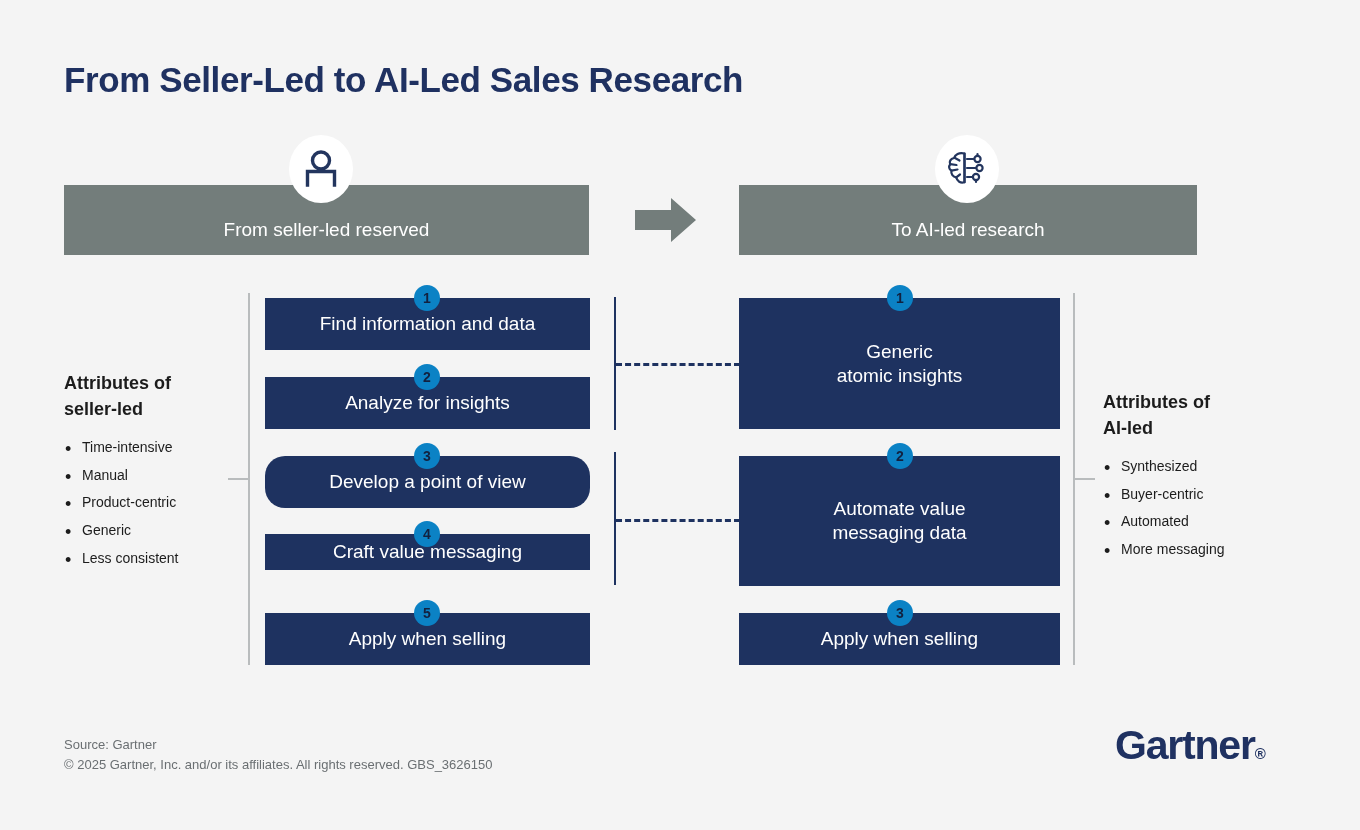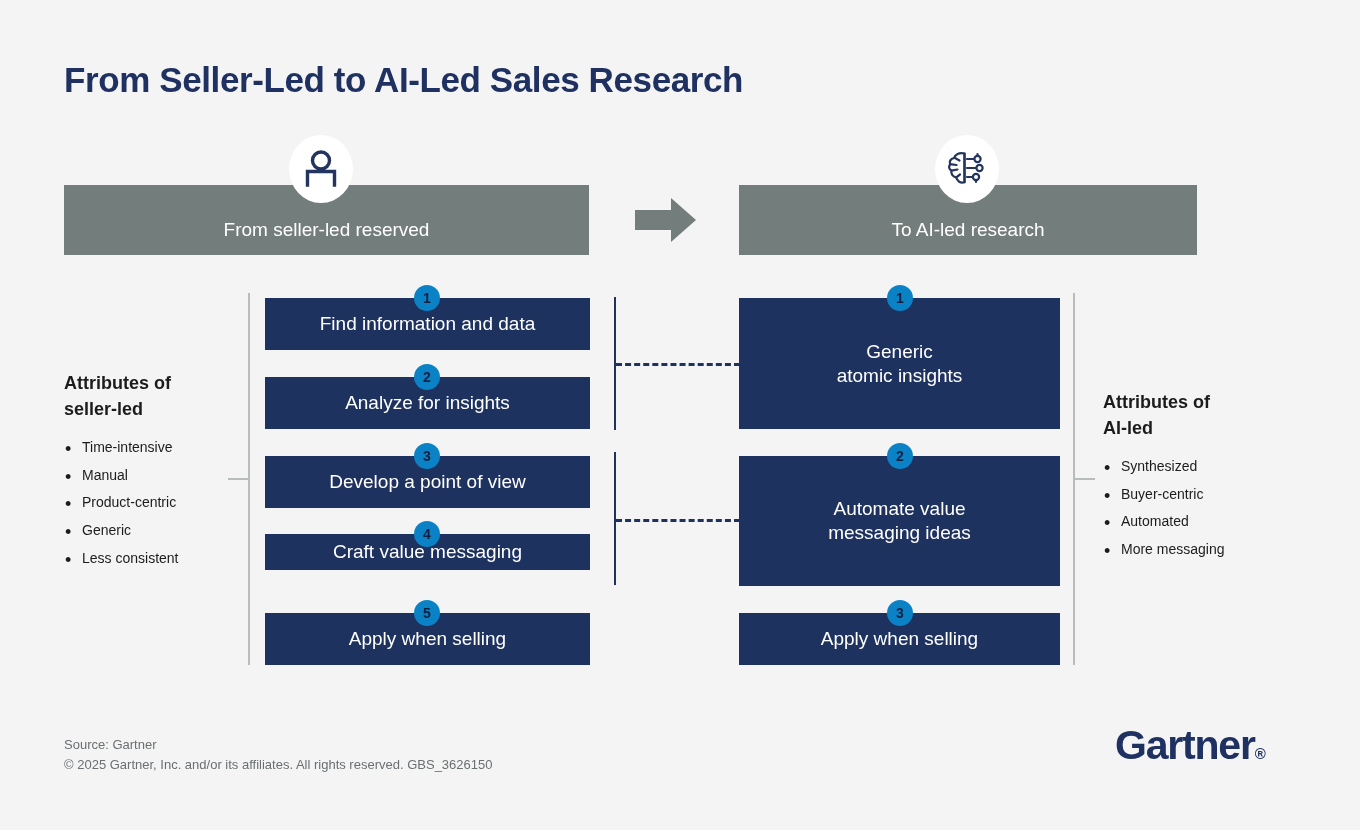--- a/index.html
+++ b/index.html
@@ -191,21 +191,21 @@
   <div class="step" style="left:265px;top:298px;width:325px;height:52px;">
     <span class="txt">Find information and data</span>
   </div>
 
   <div class="badge" style="left:414px;top:364px;">2</div>
   <div class="step" style="left:265px;top:377px;width:325px;height:52px;">
     <span class="txt">Analyze for insights</span>
   </div>
 
   <div class="badge" style="left:414px;top:443px;">3</div>
-  <div class="step" style="left:265px;top:456px;width:325px;height:52px;">
+  <div class="step" style="left:265px;top:456px;width:325px;height:52px;border-radius:20px;">
     <span class="txt">Develop a point of view</span>
   </div>
 
   <div class="badge" style="left:414px;top:521px;">4</div>
   <div class="step" style="left:265px;top:534px;width:325px;height:36px;">
     <span class="txt">Craft value messaging</span>
   </div>
 
   <div class="badge" style="left:414px;top:600px;">5</div>
   <div class="step" style="left:265px;top:613px;width:325px;height:52px;">
@@ -217,21 +217,21 @@
     <span class="txt">
       <span>Generic</span><br>
       <span>atomic insights</span>
     </span>
   </div>
 
   <div class="badge" style="left:887px;top:443px;">2</div>
   <div class="step" style="left:739px;top:456px;width:321px;height:130px;">
     <span class="txt">
       <span>Automate value</span><br>
-      <span>messaging ideas</span>
+      <span>messaging data</span>
     </span>
   </div>
 
   <div class="badge" style="left:887px;top:600px;">3</div>
   <div class="step" style="left:739px;top:613px;width:321px;height:52px;">
     <span class="txt">Apply when selling</span>
   </div>
 
   <div class="attr left">
     <h3>

